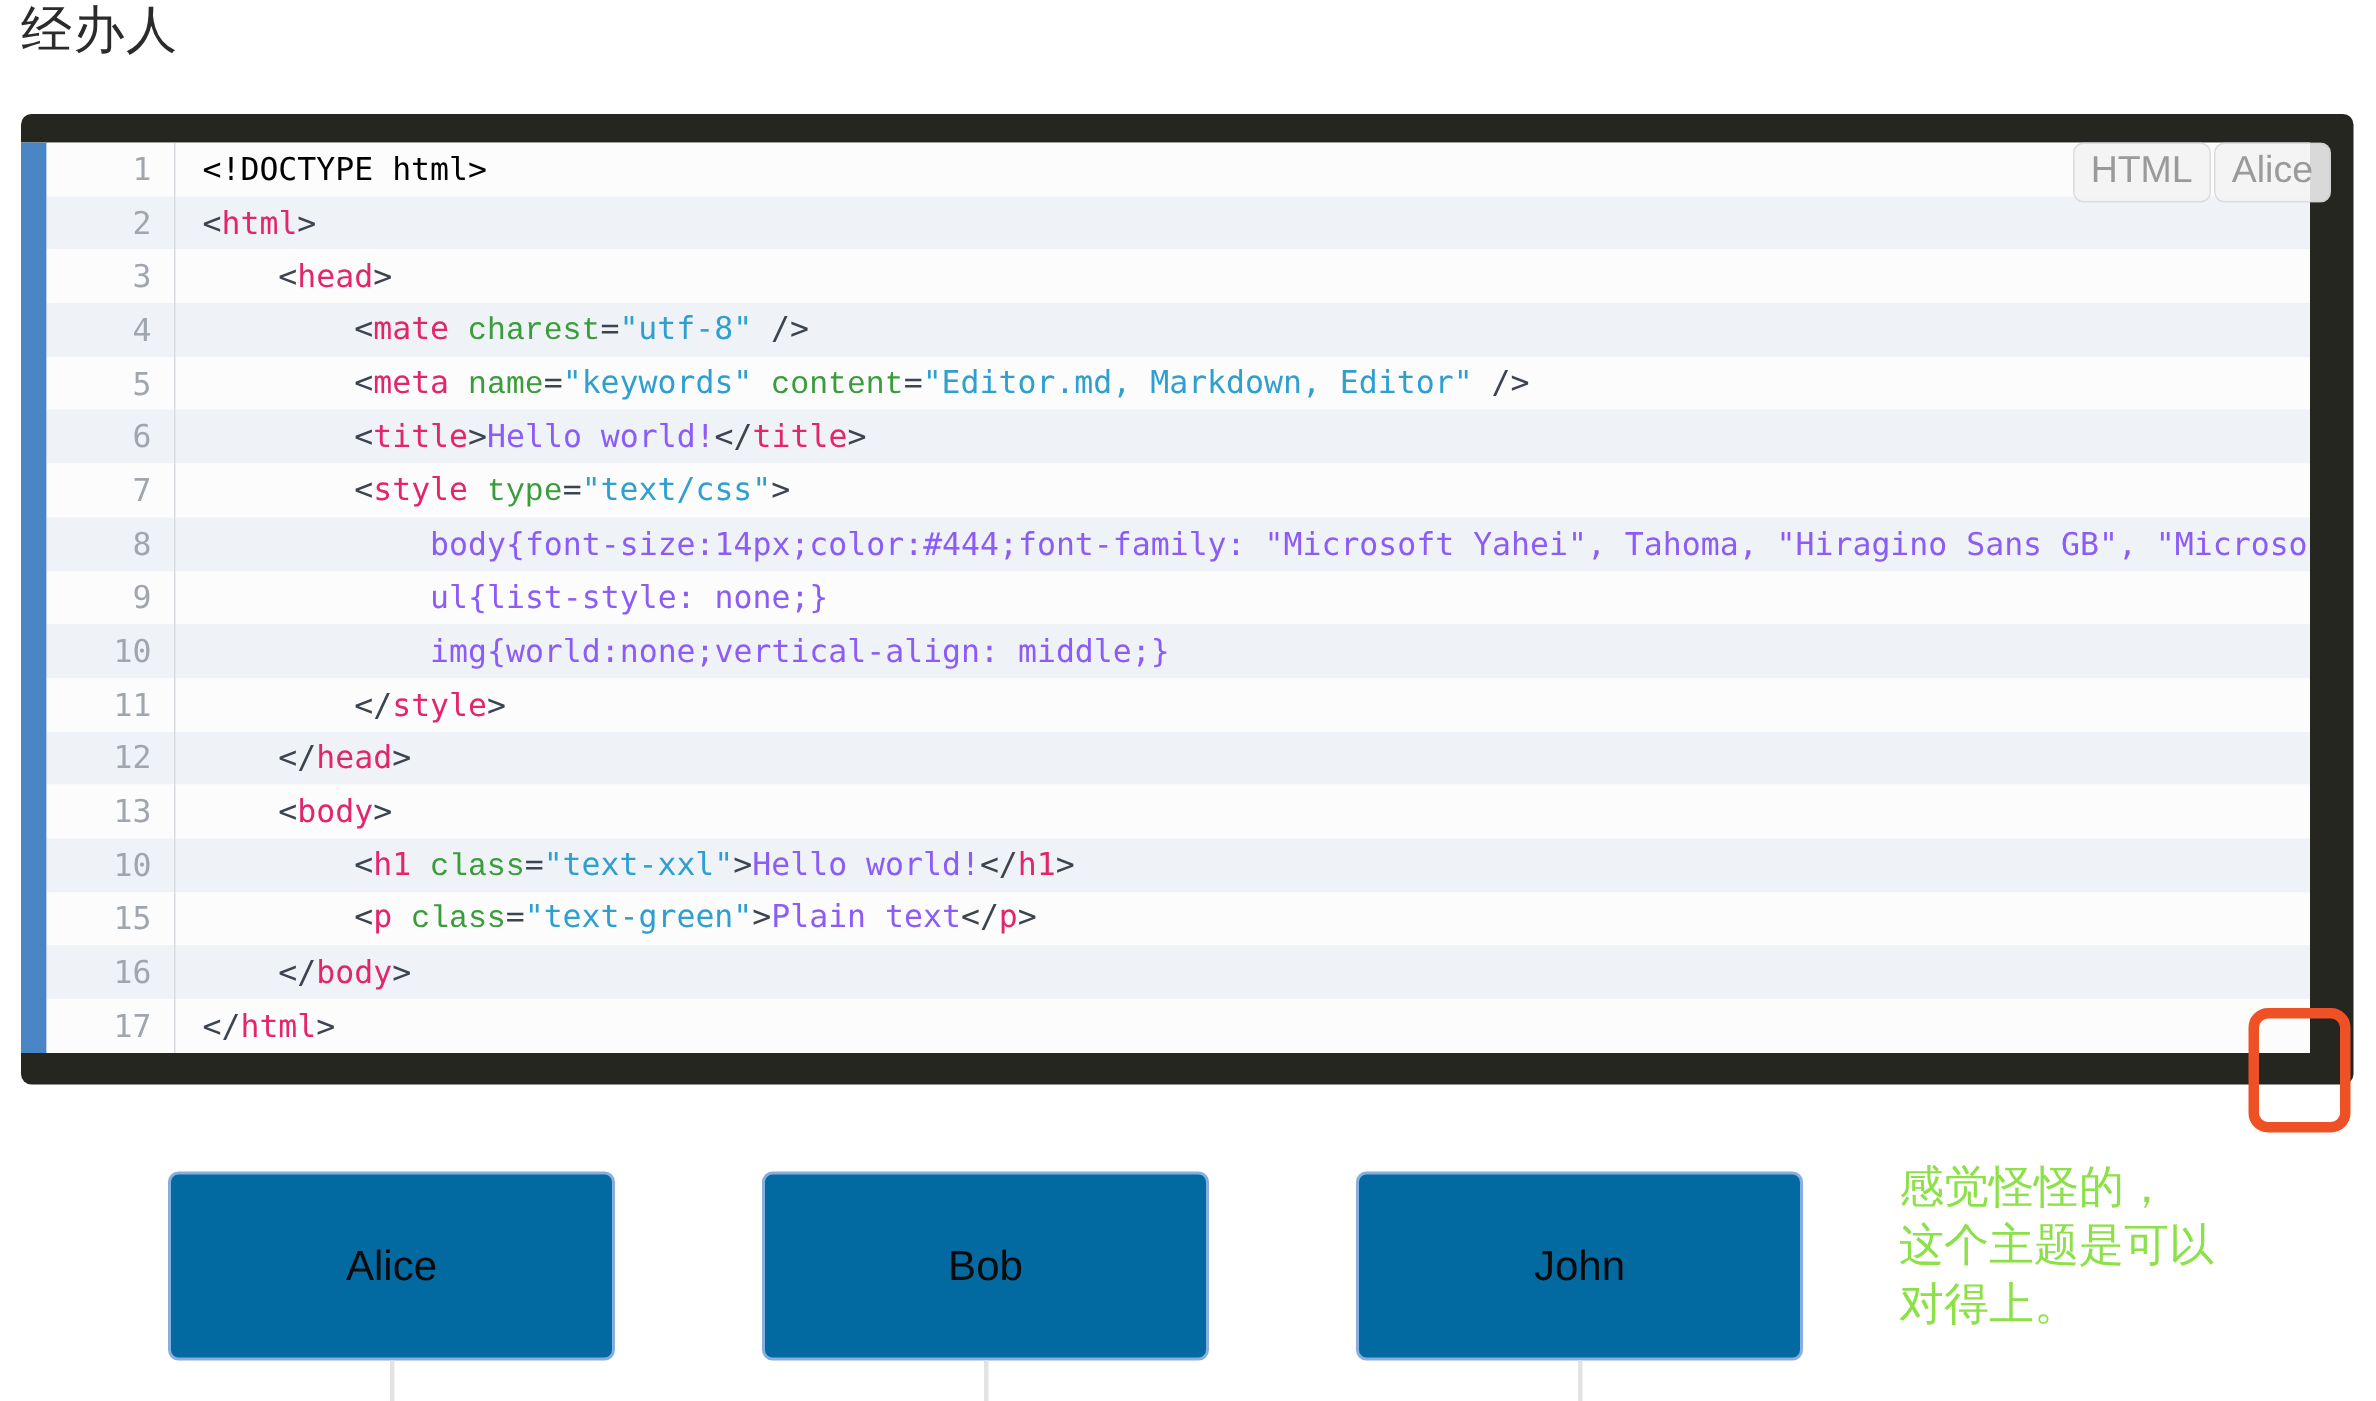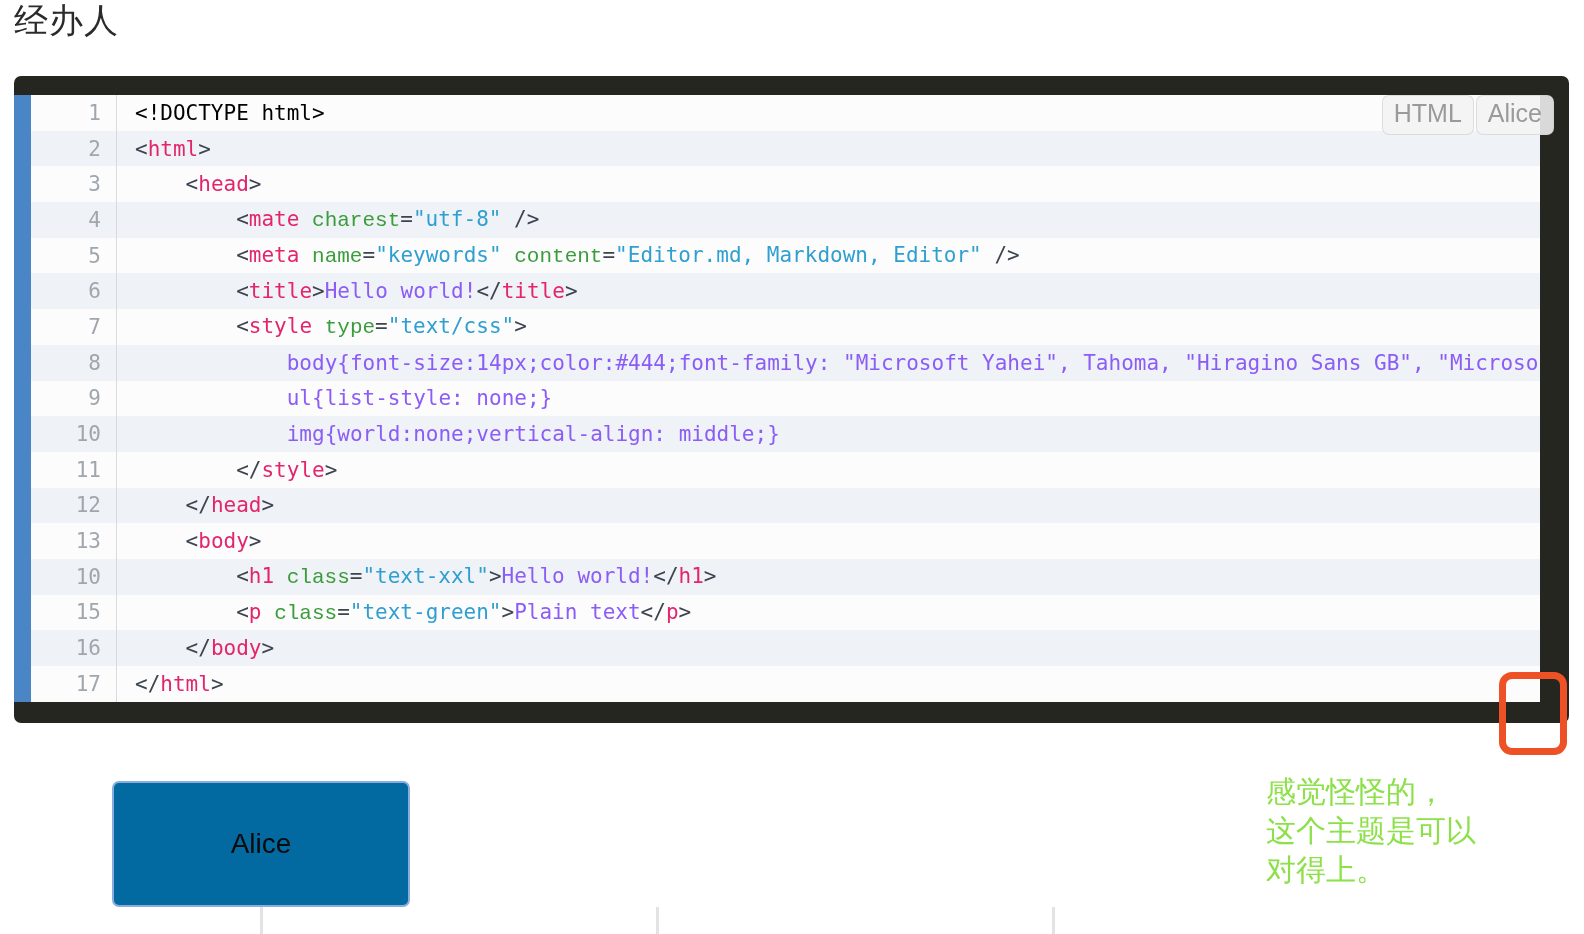--- a/index.html
+++ b/index.html
@@ -256,16 +256,22 @@
 
 <div class="anno-rect"></div>
 <div class="anno-note">感觉怪怪的，
 这个主题是可以
 对得上。</div>
 
 <div class="seq">
   <div class="actor a0">
     <span>Alice</span>
   </div>
+  <div class="actor a1">
+    <span>Bob</span>
+  </div>
+  <div class="actor a2">
+    <span>John</span>
+  </div>
   <div class="lifeline l0"></div>
   <div class="lifeline l1"></div>
   <div class="lifeline l2"></div>
 </div>
 
 </body></html>

